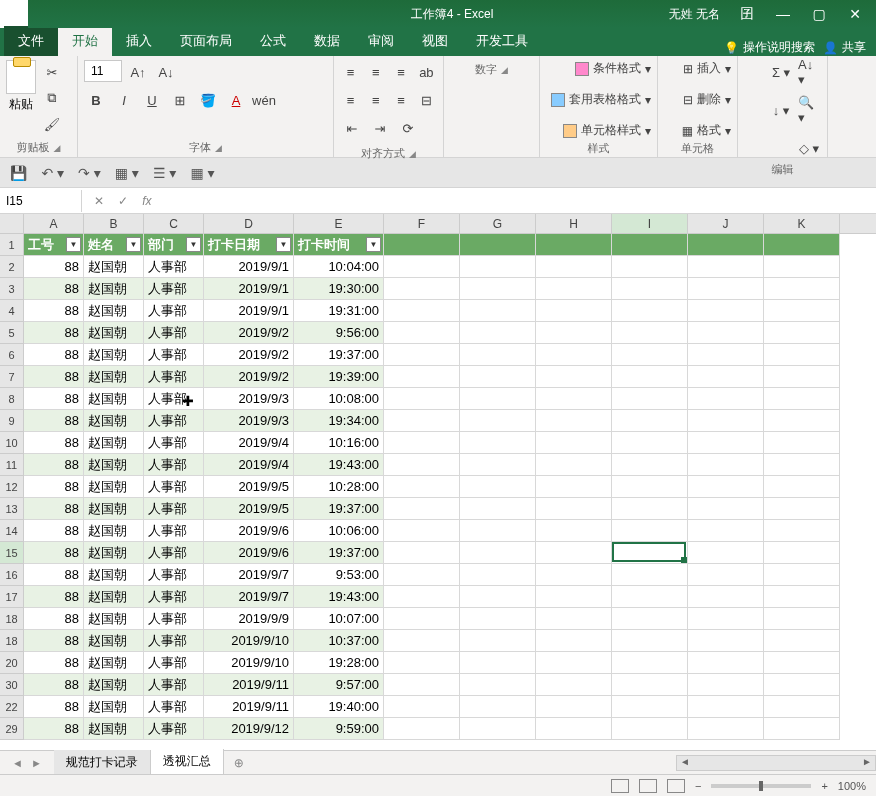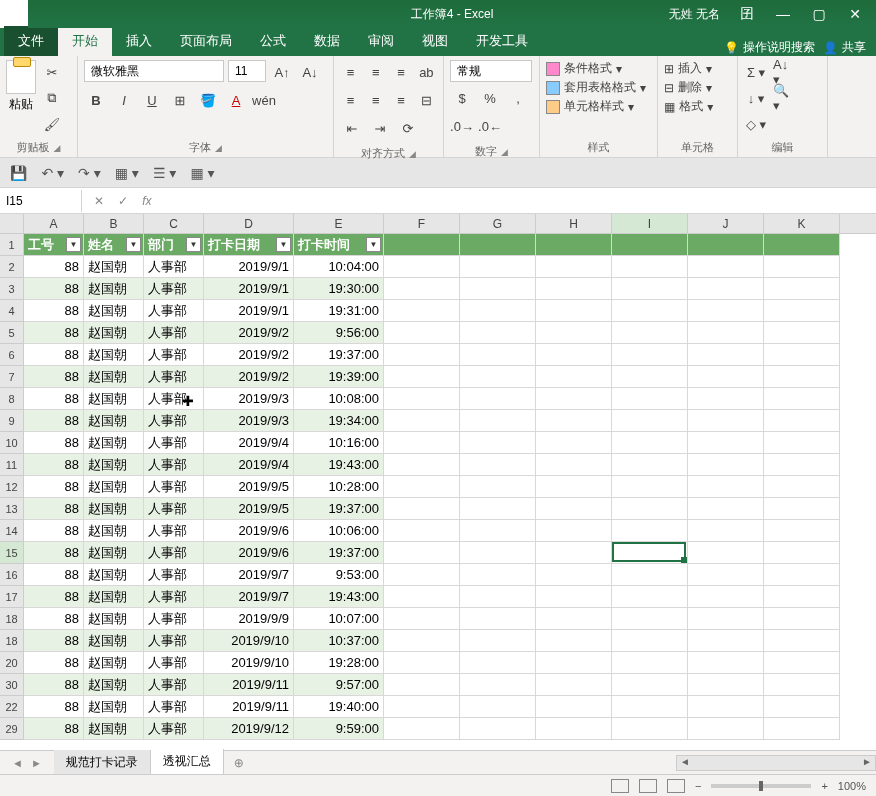--- a/index.html
+++ b/index.html
@@ -21,21 +21,21 @@
 .ribbon .group { border-right: 1px solid #d4d4d4; display: flex; flex-direction: column; justify-content: space-between; padding: 4px 6px 2px; }
 .ribbon .group .label { text-align: center; font-size: 11px; color: #666; padding-top: 2px; display: flex; justify-content: center; align-items: center; gap: 4px; }
 .ribbon .group .label .dlg { font-size: 9px; color: #888; }
 .ribbon .ctrl { border: 1px solid #c8c8c8; background: #fff; height: 22px; padding: 2px 6px; font-size: 12px; display: flex; align-items: center; }
 .ribbon .iconbtn { width: 24px; height: 24px; display: flex; align-items: center; justify-content: center; font-size: 13px; color: #444; border: 1px solid transparent; }
 .clip { display: flex; gap: 4px; }
 .clip .paste { display: flex; flex-direction: column; align-items: center; gap: 2px; }
 .clip .paste .icn { width: 30px; height: 34px; background: #fff; border: 1px solid #c8c8c8; position: relative; }
 .clip .paste .icn::before { content: ""; position: absolute; top: -4px; left: 6px; width: 16px; height: 8px; background: #ffd76a; border: 1px solid #b98b00; border-radius: 2px; }
 .fontrow { display: flex; gap: 4px; margin-bottom: 4px; }
-.styles-col { display: flex; flex-direction: column; gap: 2px; }
+.styles-col { display: flex; flex-direction: column; gap: 14px; align-items: flex-end; }
 .styles-col .line { display: flex; align-items: center; gap: 4px; font-size: 12px; color: #444; }
 .styles-col .swatch { width: 14px; height: 14px; border: 1px solid #888; }
 
 .qat { height: 30px; background: #e6e6e6; display: flex; align-items: center; gap: 14px; padding-left: 10px; border-bottom: 1px solid #d4d4d4; }
 .qat .q { color: #555; font-size: 14px; }
 
 .fbar { height: 26px; display: flex; align-items: center; border-bottom: 1px solid #d4d4d4; }
 .fbar .name { width: 82px; border-right: 1px solid #d4d4d4; padding: 4px 6px; font-size: 12px; }
 .fbar .fx { display: flex; align-items: center; gap: 14px; padding-left: 12px; color: #888; }
 .fbar .fx .sym { font-style: italic; }
@@ -127,21 +127,20 @@
     </div>
     <div class="label">
         <span>剪贴板</span>
         <span class="dlg">◢</span>
       </div>
   </div>
 
   <div class="group" style="width:256px">
     <div>
       <div class="fontrow">
-        <div class="ctrl" style="width:140px">微软雅黑</div>
         <div class="ctrl" style="width:38px">11</div>
         <span class="iconbtn">A↑</span>
         <span class="iconbtn">A↓</span>
       </div>
       <div class="fontrow">
         <span class="iconbtn">
             <b>B</b>
           </span>
         <span class="iconbtn">
             <i>I</i>
@@ -183,34 +182,20 @@
         <span class="iconbtn">⟳</span>
       </div>
     </div>
     <div class="label">
         <span>对齐方式</span>
         <span class="dlg">◢</span>
       </div>
   </div>
 
   <div class="group" style="width:96px">
-    <div>
-      <div class="fontrow">
-          <div class="ctrl" style="width:82px">常规</div>
-        </div>
-      <div class="fontrow">
-        <span class="iconbtn">$</span>
-        <span class="iconbtn">%</span>
-        <span class="iconbtn">,</span>
-      </div>
-      <div class="fontrow">
-        <span class="iconbtn">.0→</span>
-        <span class="iconbtn">.0←</span>
-      </div>
-    </div>
     <div class="label">
         <span>数字</span>
         <span class="dlg">◢</span>
       </div>
   </div>
 
   <div class="group" style="width:118px">
     <div class="styles-col">
       <div class="line"><span class="swatch" style="background:#f8c"></span><span>条件格式</span> ▾</div>
       <div class="line"><span class="swatch" style="background:#8cf"></span><span>套用表格格式</span> ▾</div>

